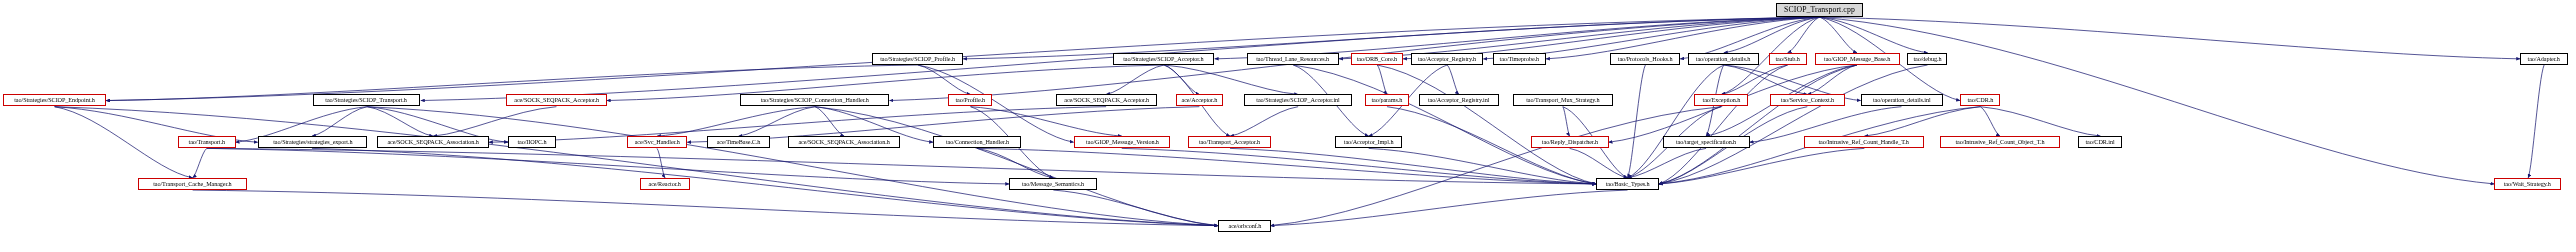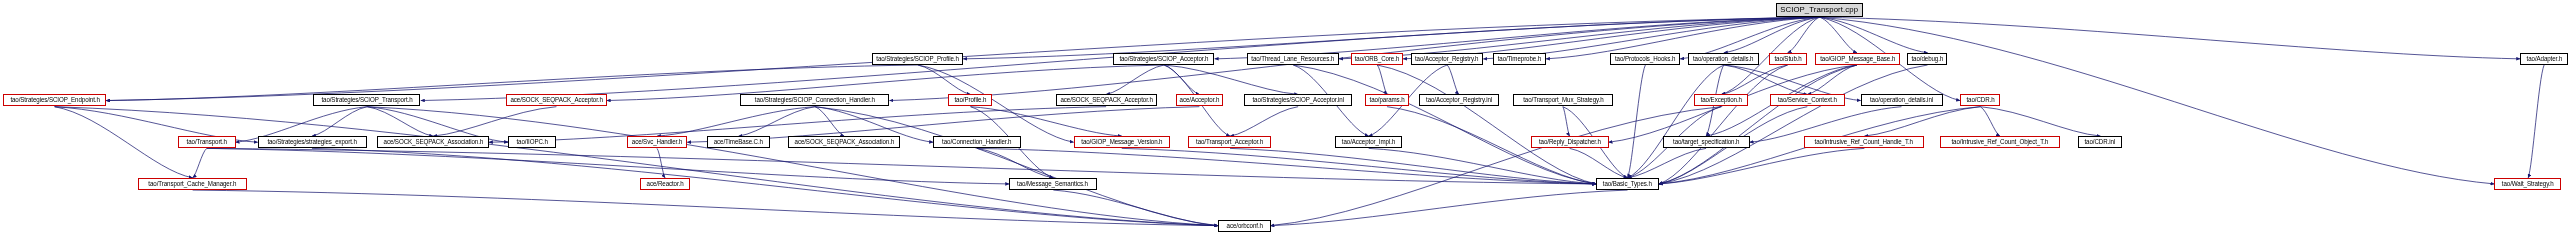--- a/index.html
+++ b/index.html
@@ -5,21 +5,21 @@
   html, body {
     margin: 0;
     padding: 0;
     background: #ffffff;
   }
   #graph-root {
     position: relative;
     width: 2576px;
     height: 252px;
     background: #ffffff;
-    font-family: Liberation Sans, sans-serif;
+    font-family: Liberation Serif, serif;
     overflow: hidden;
   }
   #edge-layer {
     position: absolute;
     left: 0;
     top: 0;
     width: 2576px;
     height: 252px;
     pointer-events: none;
   }

